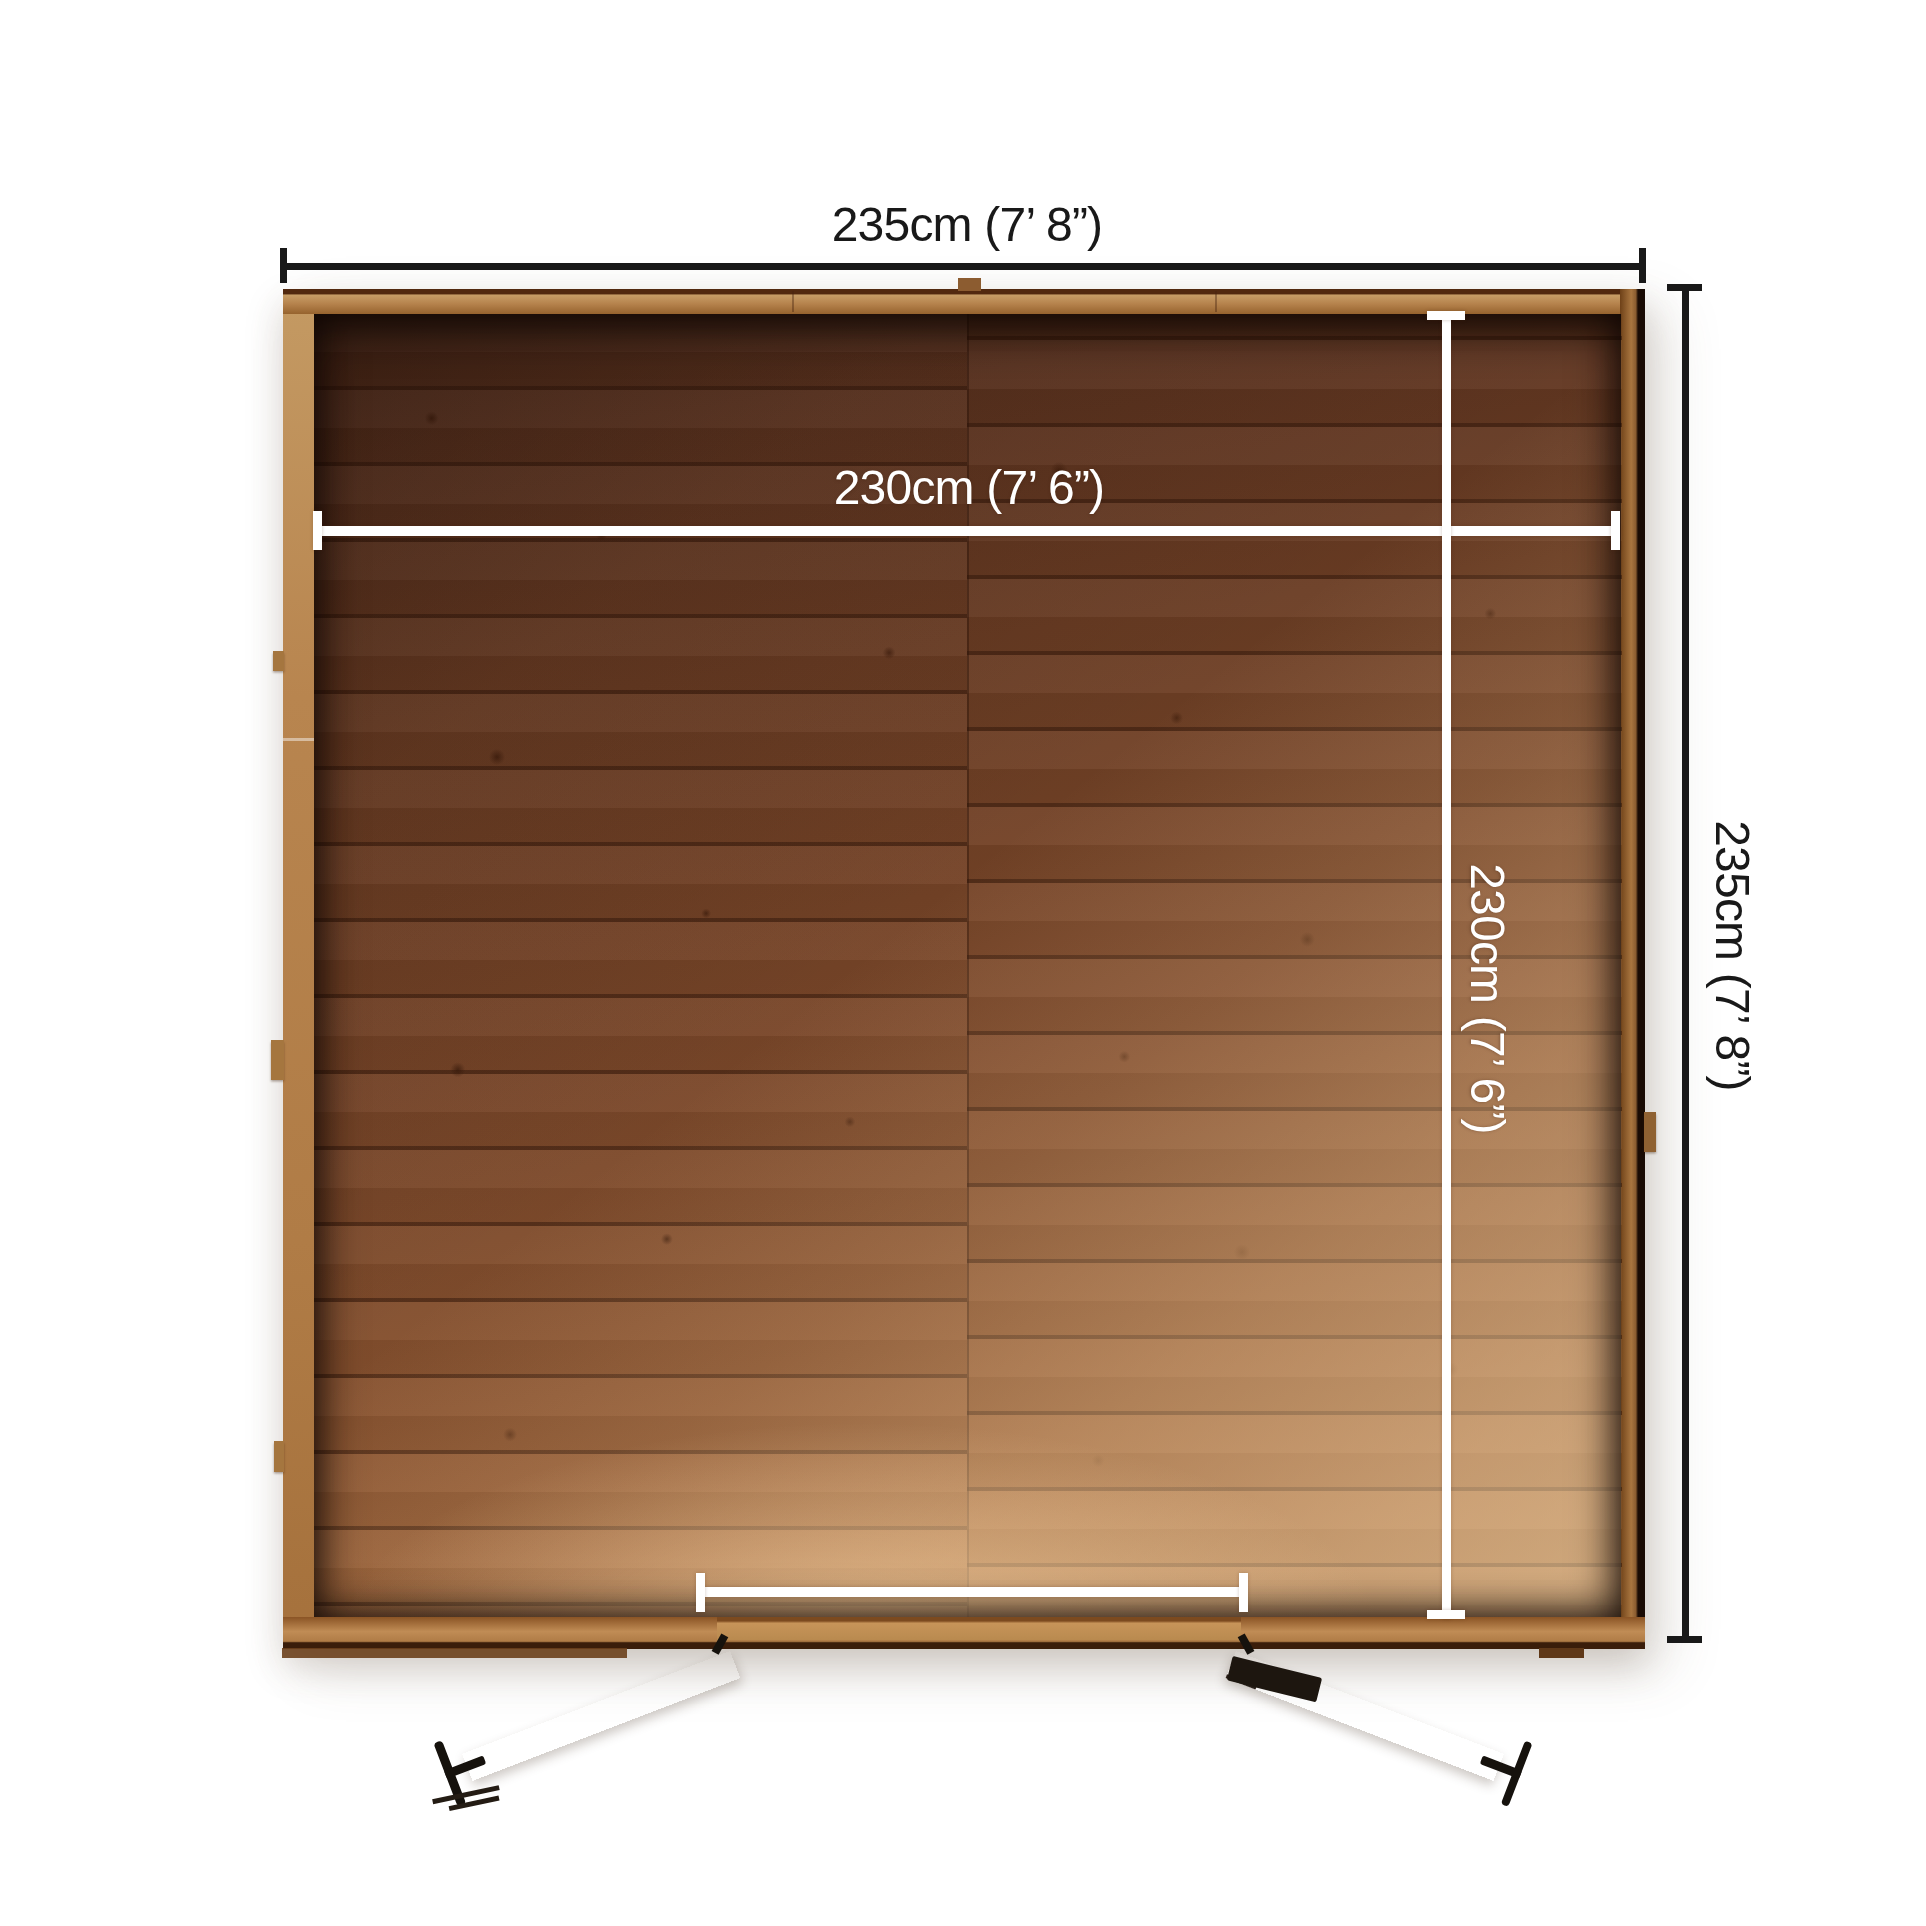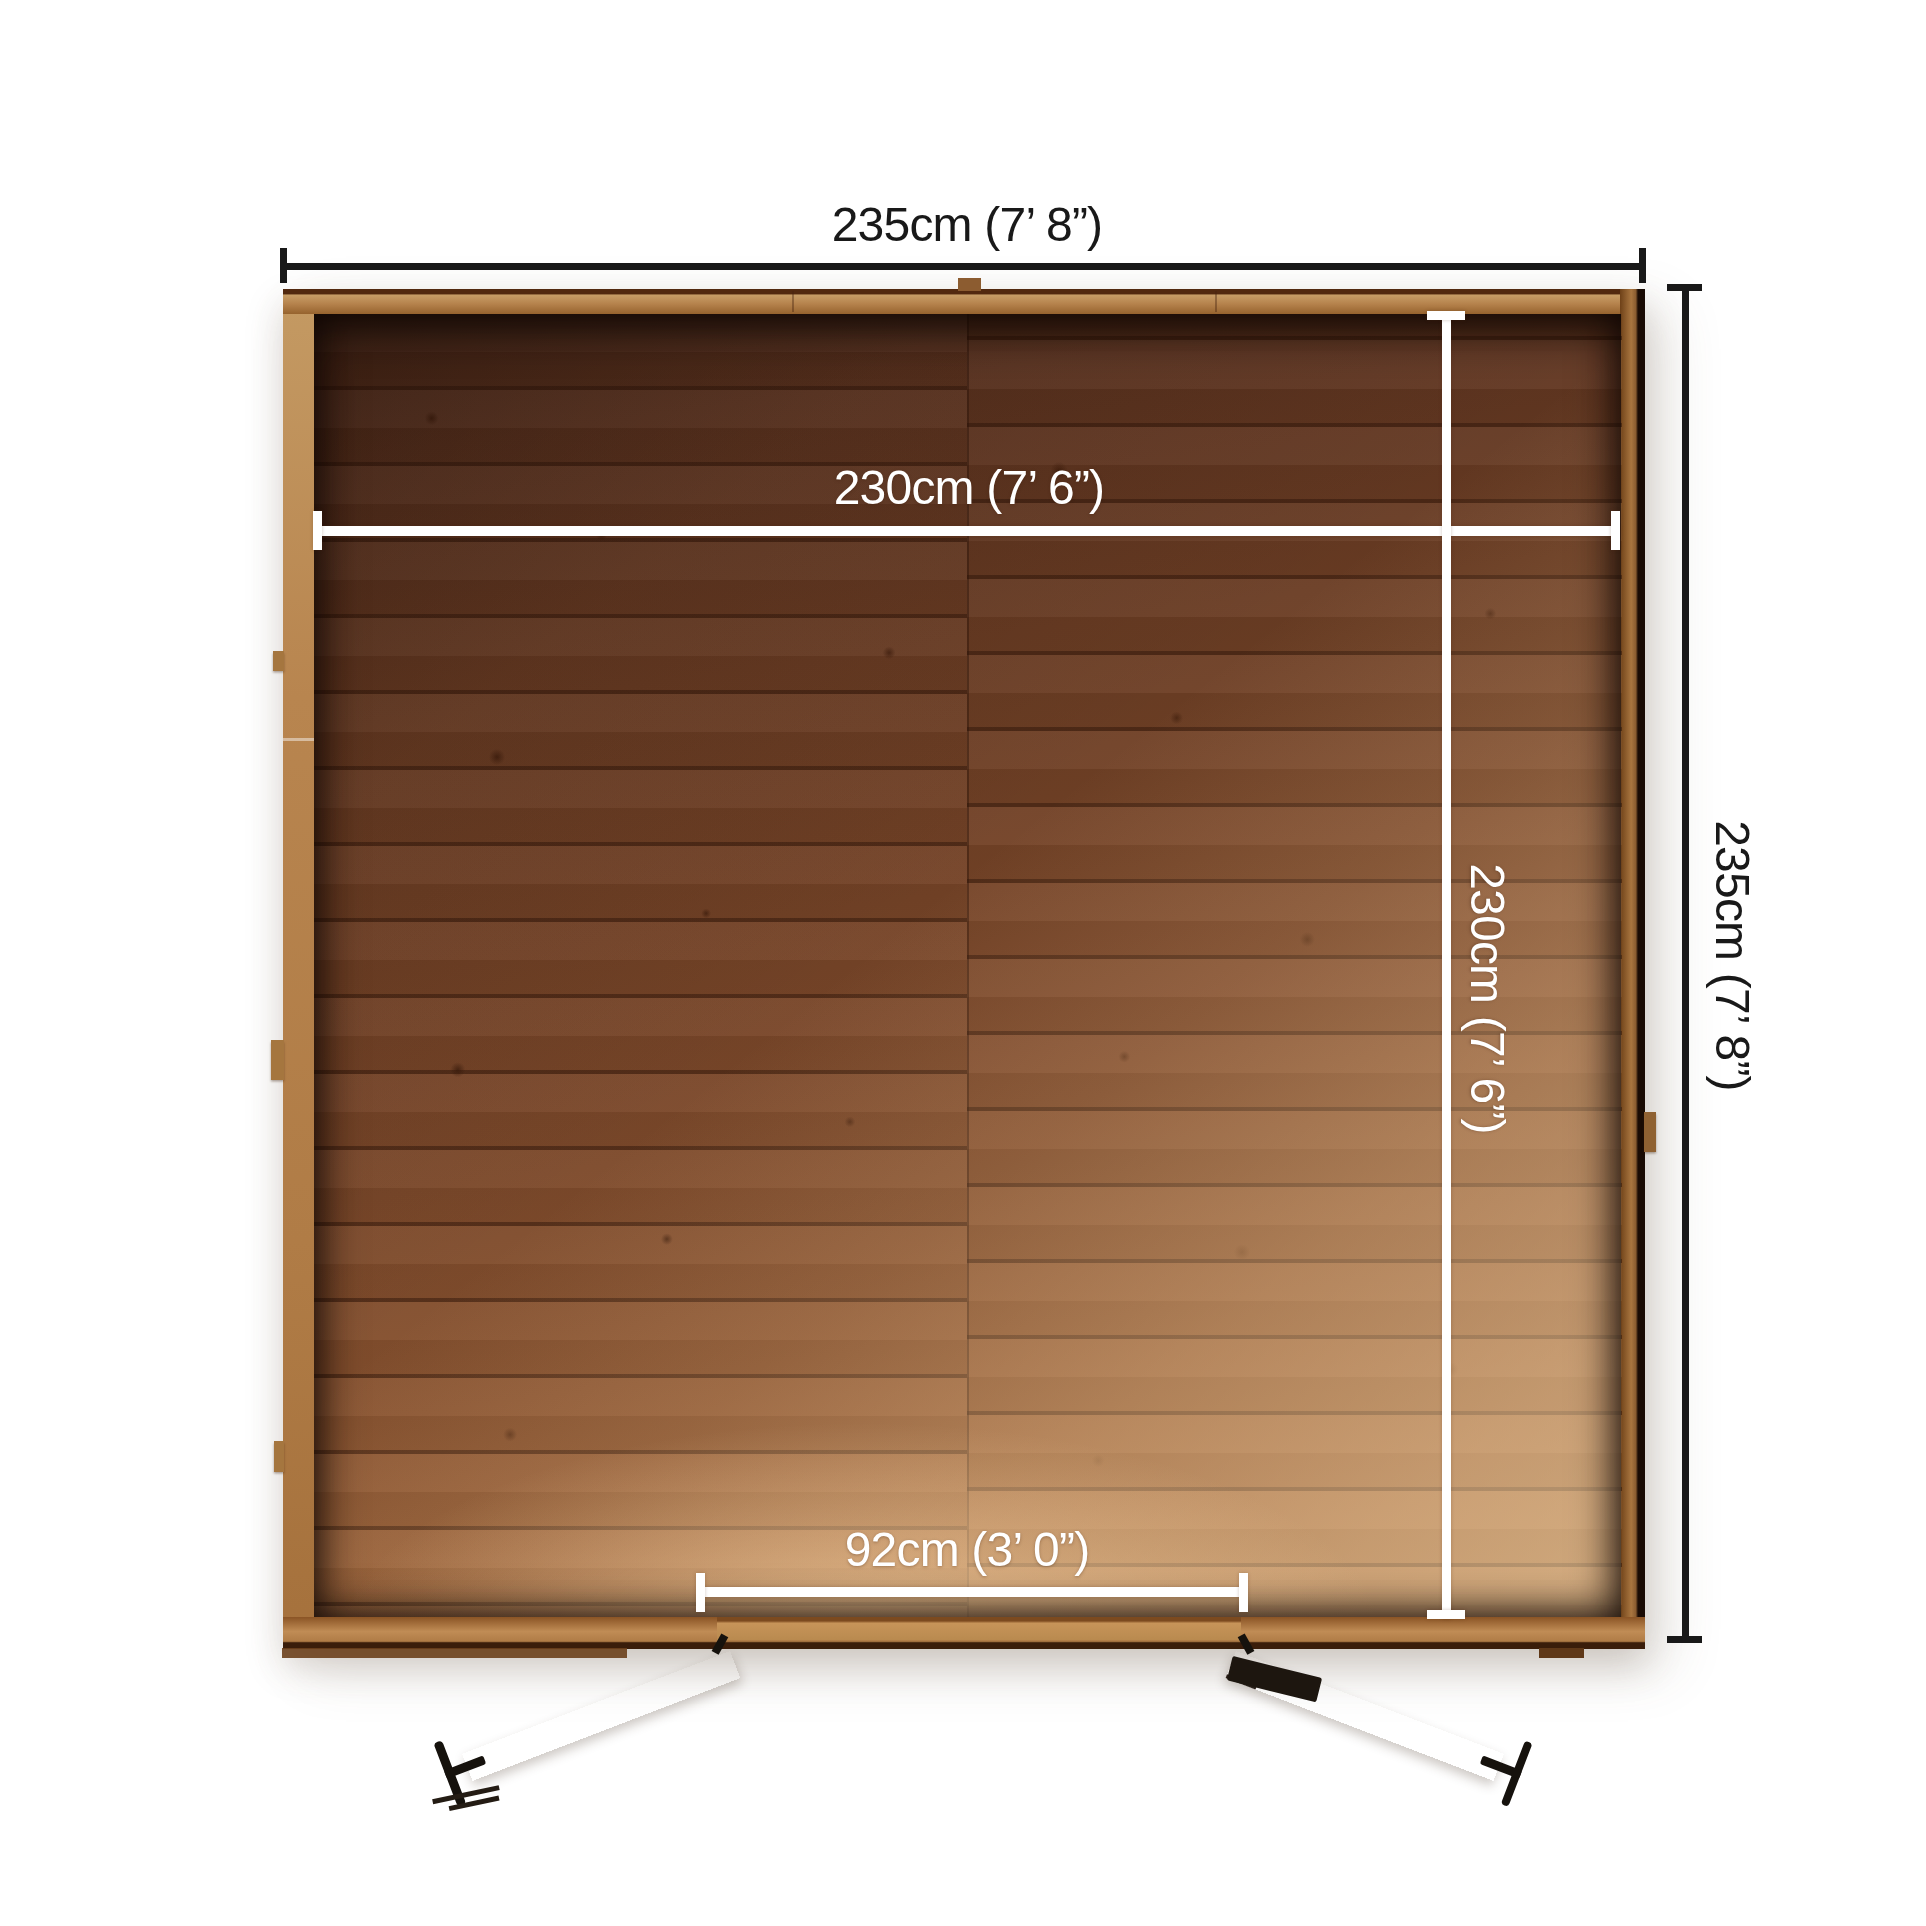--- a/index.html
+++ b/index.html
@@ -183,21 +183,20 @@
   <div class="dim-label light lbl-inner-w">230cm (7’ 6”)</div>
   <div class="dline light-l line-inner-w"></div>
   <div class="dline light-l tick-iw-l"></div>
   <div class="dline light-l tick-iw-r"></div>
 
   <div class="dim-label light rot lbl-inner-d">230cm (7’ 6”)</div>
   <div class="dline light-l stem-inner-d"></div>
   <div class="dline light-l tick-id-t"></div>
   <div class="dline light-l tick-id-b"></div>
 
-  <div class="dim-label light lbl-door">92cm (3’ 0”)</div>
   <div class="dline light-l line-door"></div>
   <div class="dline light-l tick-dr-l"></div>
   <div class="dline light-l tick-dr-r"></div>
 
   <div class="dim-label ghost lbl-ghost">400cm (13’ 1”)</div>
 
 </div>
 
 
 </body></html>

